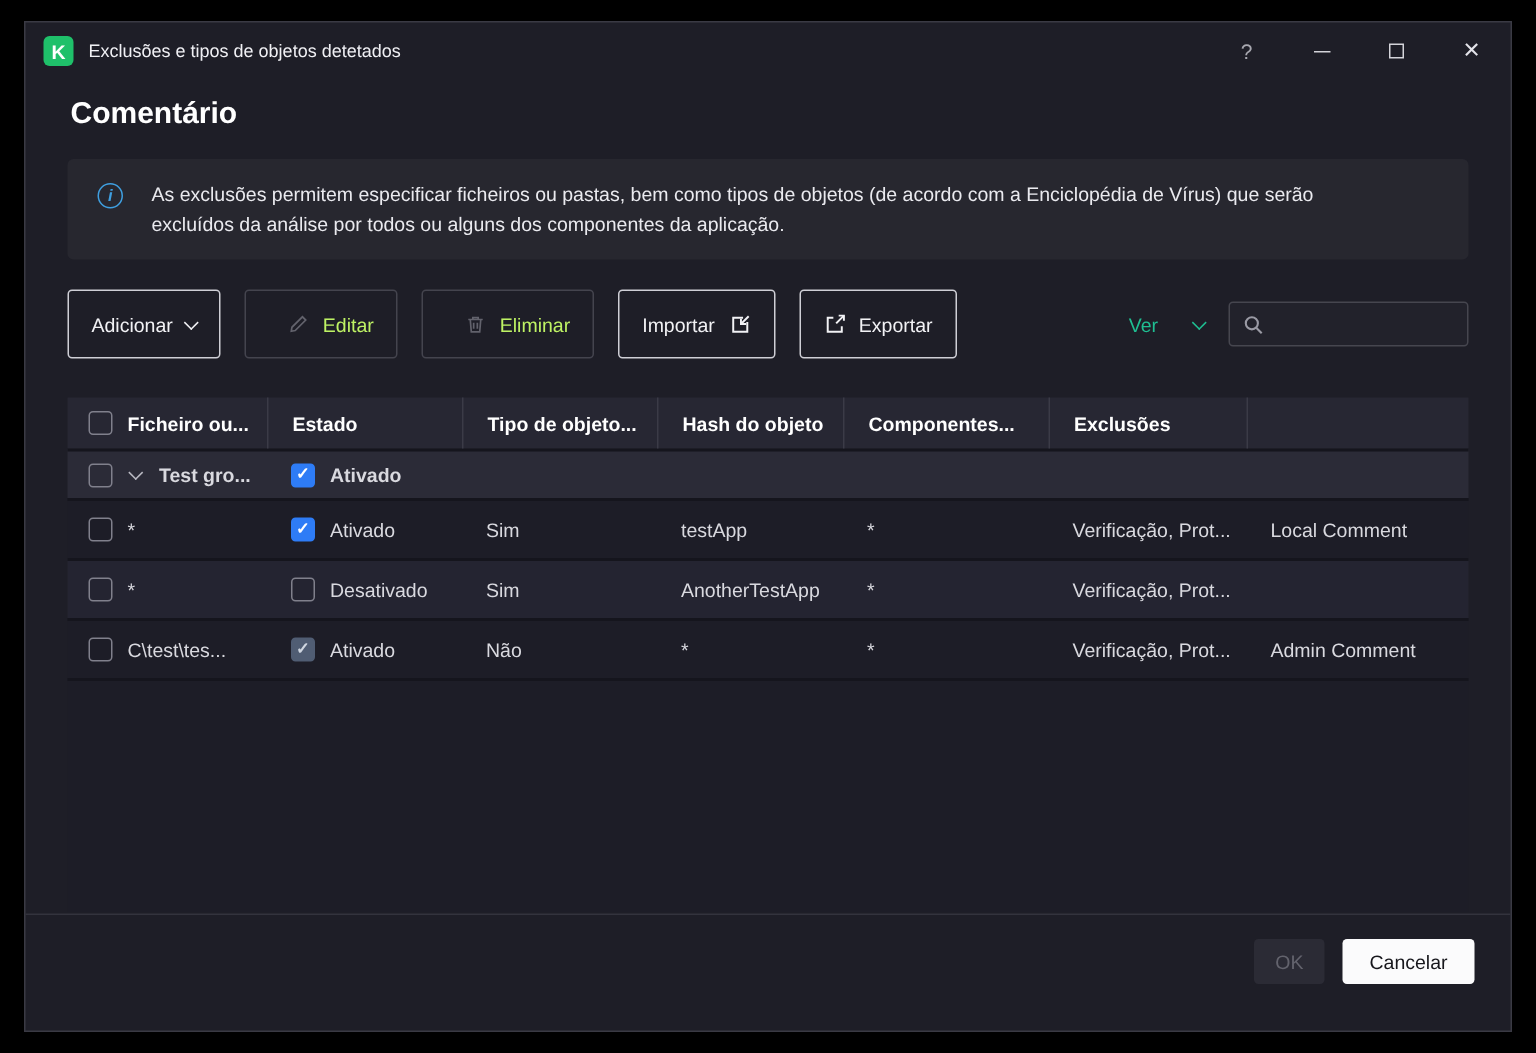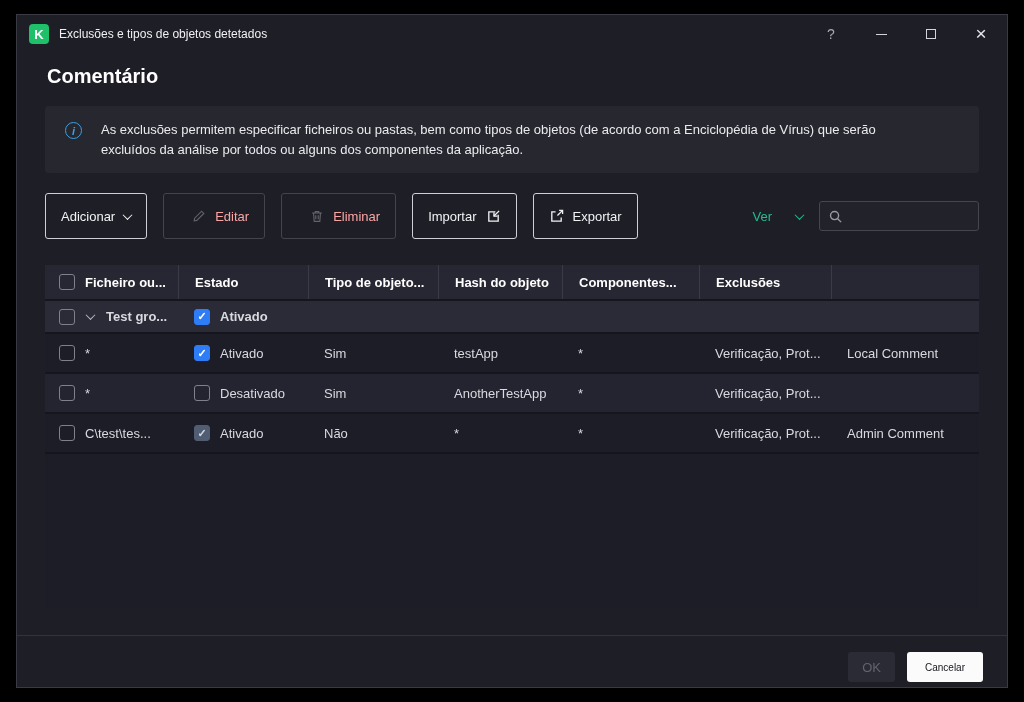--- a/index.html
+++ b/index.html
@@ -108,21 +108,21 @@
     color: #f2f2f5;
     font-size: 13px;
     font-family: inherit;
     display: inline-flex;
     align-items: center;
     gap: 9px;
     cursor: pointer;
   }
   .btn.disabled {
     border-color: #44444e;
-    color: #fca5a5;
+    color: #bef264;
     cursor: default;
     padding-left: 28px;
   }
   .chev {
     display: inline-block;
     width: 7px; height: 7px;
     border-right: 1.6px solid currentColor;
     border-bottom: 1.6px solid currentColor;
     transform: rotate(45deg) translate(-1px,-1px);
   }
@@ -201,21 +201,21 @@
   .cb.checked::after { content: "\2713"; color: #fff; font-size: 11px; font-weight: 700; line-height: 1; }
   .cb.locked { background: #505d73; border-color: #505d73; }
   .cb.locked::after { color: #cfd6e0; }
   .filler { background: #1d1d27; height: 156px; border-top: 2px solid #15151d; }
   .spacer { flex: 1; }
   
   .footer {
     flex: none;
     border-top: 1px solid #33333d;
     padding: 16px 24px 0;
-    height: 52px;
+    height: 78px;
     display: flex;
     justify-content: flex-end;
     align-items: flex-start;
     gap: 12px;
   }
   .btn-ok {
     height: 30px;
     min-width: 46px;
     padding: 0 14px;
     background: #2b2b35;
@@ -225,21 +225,21 @@
     font-size: 13px;
     font-family: inherit;
   }
   .btn-cancel {
     height: 30px;
     padding: 0 18px;
     background: #fbfbfc;
     border: none;
     border-radius: 3px;
     color: #17171c;
-    font-size: 10px;
+    font-size: 13px;
     font-family: inherit;
     cursor: pointer;
   }
 </style>
 </head>
 <body>
 
 <div class="window">
 
   <div class="titlebar">

